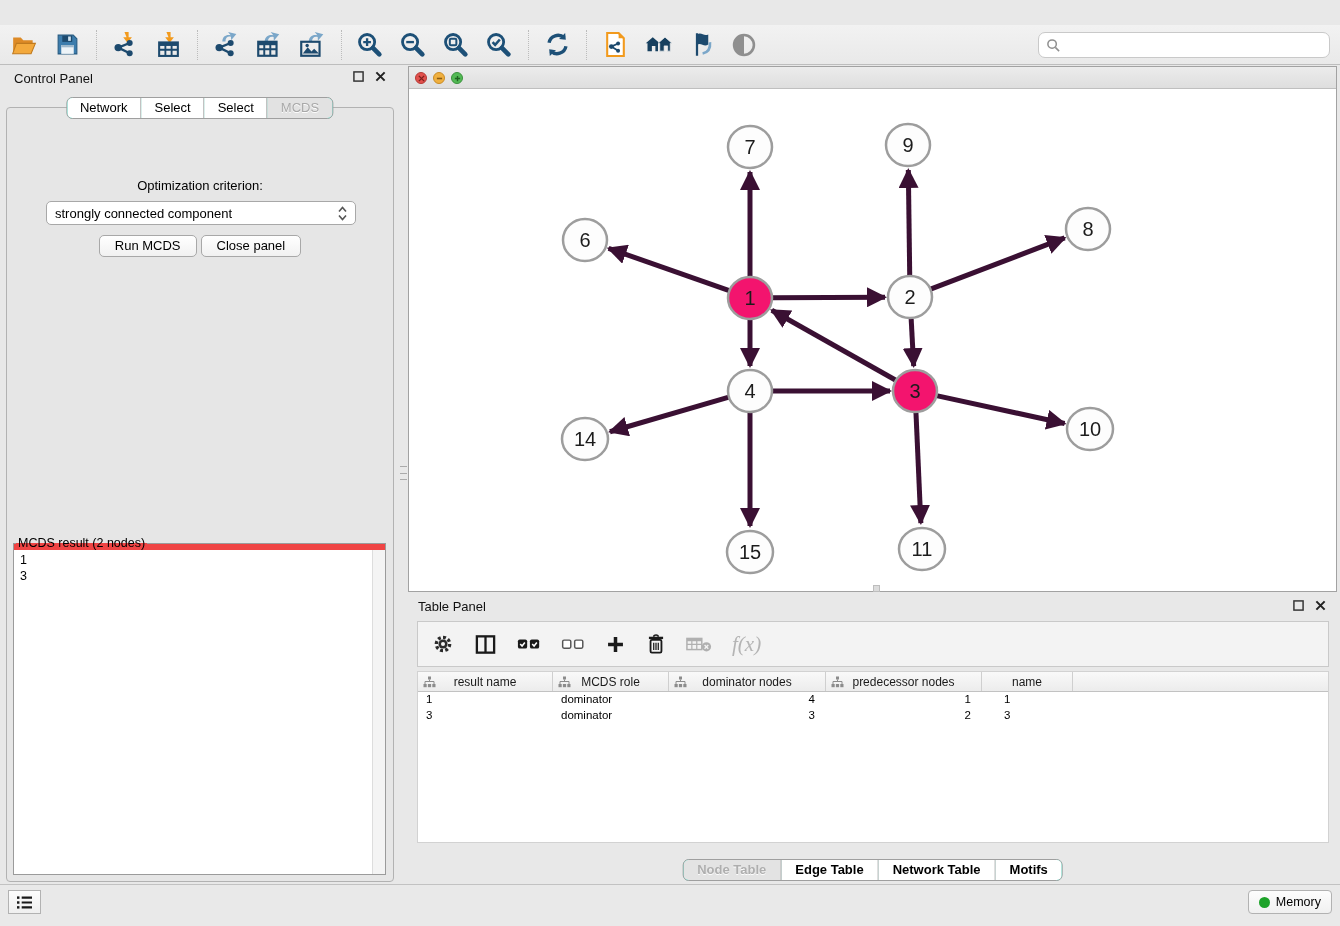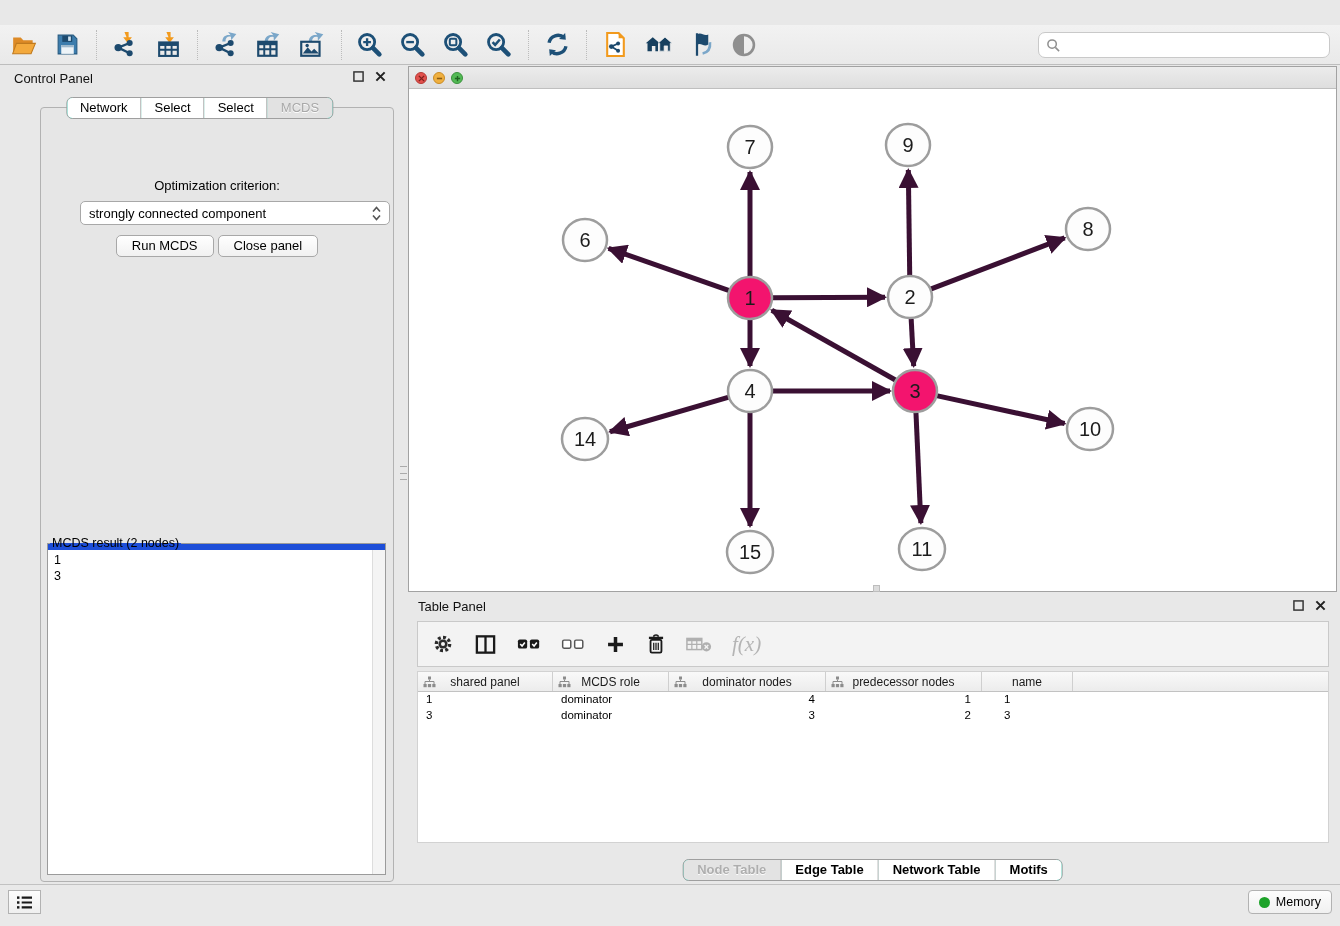--- a/index.html
+++ b/index.html
@@ -24,35 +24,35 @@
   .search-wrap { position:absolute; right:10px; top:7px; width:292px; height:26px; background:#fff;
     border:1px solid #c9c9c9; border-radius:7px; display:flex; align-items:center; padding-left:7px; }
   .search-wrap input { border:none; outline:none; flex:1; font-size:13px; background:transparent; margin-left:5px; }
 
   
   .control-panel { position:absolute; left:0; top:65px; width:399px; height:820px; }
   .panel-head { position:absolute; top:6px; left:14px; font-size:13px; color:#111; }
   .panel-ctrl { position:absolute; top:5px; right:12px; display:flex; gap:9px; }
   .panel-ctrl .pc { width:13px; height:13px; display:flex; align-items:center; justify-content:center; }
   .cp-body { position:absolute; left:6px; right:5px; top:42px; bottom:3px;
-    border:1px solid #b2b2b2; border-radius:4px; background:#e6e6e6;margin-left:34px; }
+    border:1px solid #b2b2b2; border-radius:4px; background:#e6e6e6; }
   .tabgroup { display:inline-flex; border:1px solid #9f9f9f; border-radius:6px; overflow:hidden; background:#5eead4; }
   .ctabs { position:absolute; top:32px; left:50%; transform:translateX(-50%); z-index:2; }
   .ctab { padding:2px 13px 3px; font-size:13px; color:#000; background:#fff; border-right:1px solid #9f9f9f; white-space:nowrap; }
   .ctab:last-child { border-right:none; }
   .ctab.sel { background:#e2e2e2; color:#a8a8a8; text-shadow:0 1px 0 #fdfdfd; }
   .opt-label { position:absolute; top:70px; width:100%; text-align:center; font-size:13px; color:#000; }
   .select { position:absolute; top:93px; left:39px; width:310px; height:24px; background:#fff;
     border:1px solid #a8a8a8; border-radius:5px; display:flex; align-items:center; padding:0 8px; font-size:13px;gap:16px; }
   .select .val { flex:1; }
   .btn-row { position:absolute; top:127px; width:100%; display:flex; justify-content:center; gap:4px; }
   .btn { background:linear-gradient(#ffffff,#f1f1f1); border:1px solid #a8a8a8; border-radius:5px;
     font-size:13px; padding:2px 15px 3px; color:#000; font-family:inherit; }
   fieldset.result { position:absolute; left:6px; right:7px; top:428px; bottom:6px;
-    border:1px solid #9b9b9b; background:#1d4ed8; }
+    border:1px solid #9b9b9b; background:#ef4444; }
   fieldset.result legend { font-size:12.5px; color:#000; padding:0 2px; margin-left:2px; }
   .result-inner { position:absolute; inset:0; background:#fff; }
   .result-text { position:absolute; inset:0 13px 0 0; padding:2px 6px; font-size:12.5px; line-height:16px;
     color:#000; white-space:pre; overflow:hidden; }
   .result-scroll { position:absolute; top:0; bottom:0; right:0; width:13px; background:#f4f4f4; border-left:1px solid #ddd; }
 
   
   .v-grip { position:absolute; left:400px; top:466px; width:7px; height:14px; display:flex;
     flex-direction:column; justify-content:space-between; }
   .v-grip i { height:1px; background:#aaa; }
@@ -453,21 +453,21 @@
     <div class="tp-table">
       <div class="thead">
           <div class="th" style="width: 135px;">
             <svg width="13" height="12" viewBox="0 0 13 12">
               <rect x="5" y="0.5" width="3" height="3" fill="#8c8c8c"></rect>
               <path d="M6.5 3.5v2M2 8V5.5h9V8" fill="none" stroke="#8c8c8c" stroke-width="1"></path>
               <rect x="0.5" y="8" width="3.2" height="3.2" fill="#8c8c8c"></rect>
               <rect x="4.9" y="8" width="3.2" height="3.2" fill="#8c8c8c"></rect>
               <rect x="9.3" y="8" width="3.2" height="3.2" fill="#8c8c8c"></rect>
             </svg>
-            <span>shared panel</span>
+            <span>result name</span>
           </div>
           <div class="th" style="width: 116px;">
             <svg width="13" height="12" viewBox="0 0 13 12">
               <rect x="5" y="0.5" width="3" height="3" fill="#8c8c8c"></rect>
               <path d="M6.5 3.5v2M2 8V5.5h9V8" fill="none" stroke="#8c8c8c" stroke-width="1"></path>
               <rect x="0.5" y="8" width="3.2" height="3.2" fill="#8c8c8c"></rect>
               <rect x="4.9" y="8" width="3.2" height="3.2" fill="#8c8c8c"></rect>
               <rect x="9.3" y="8" width="3.2" height="3.2" fill="#8c8c8c"></rect>
             </svg>
             <span>MCDS role</span>

